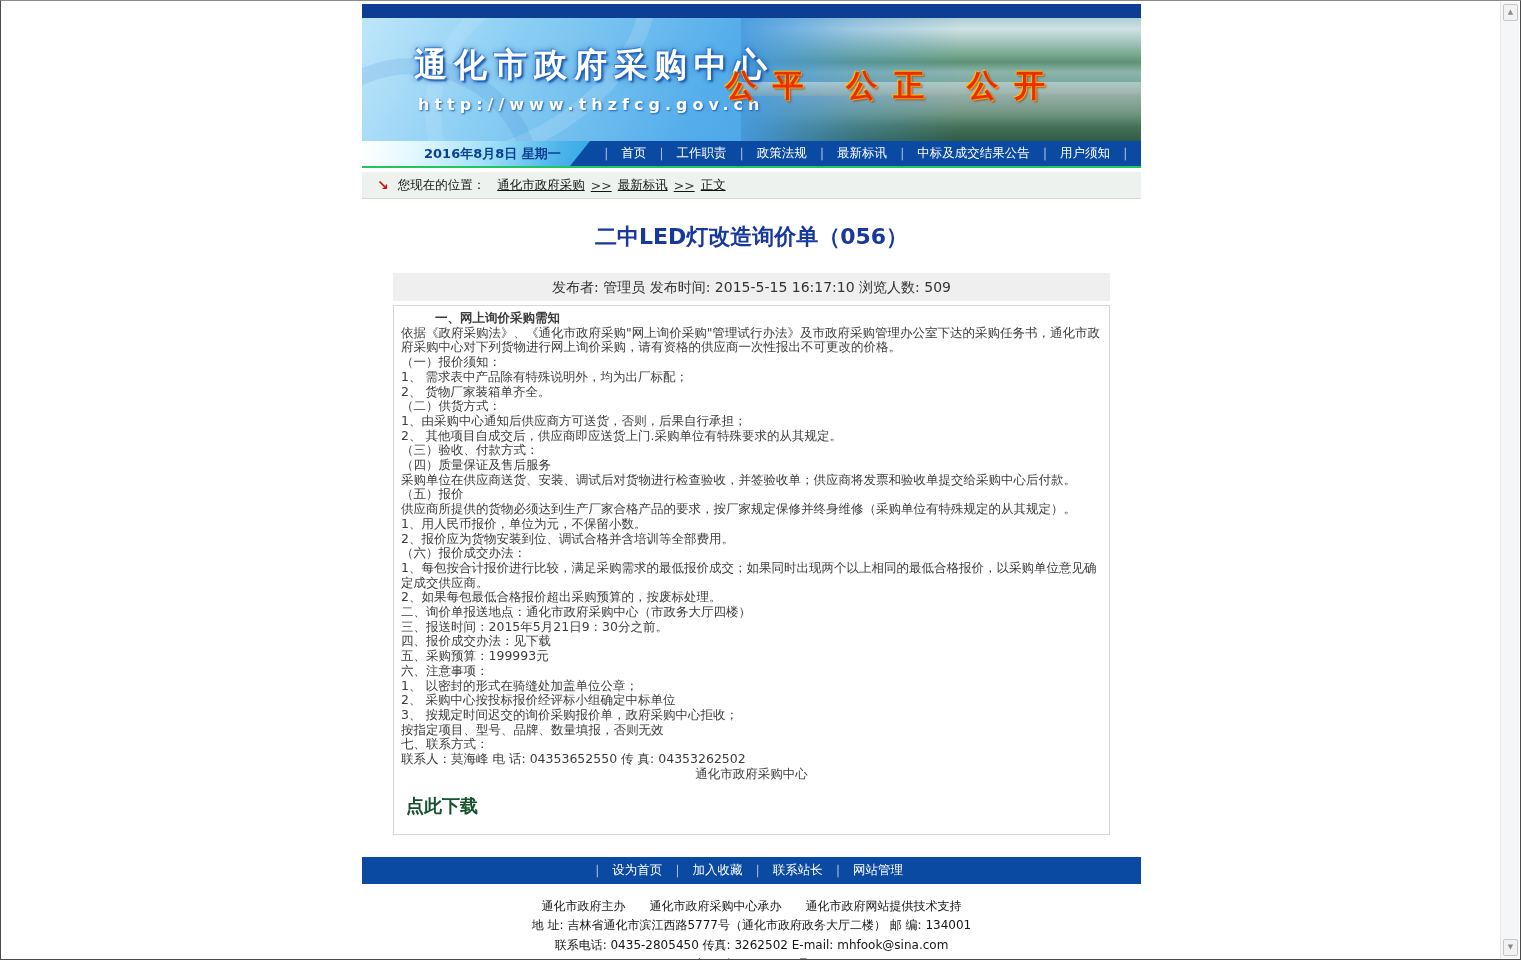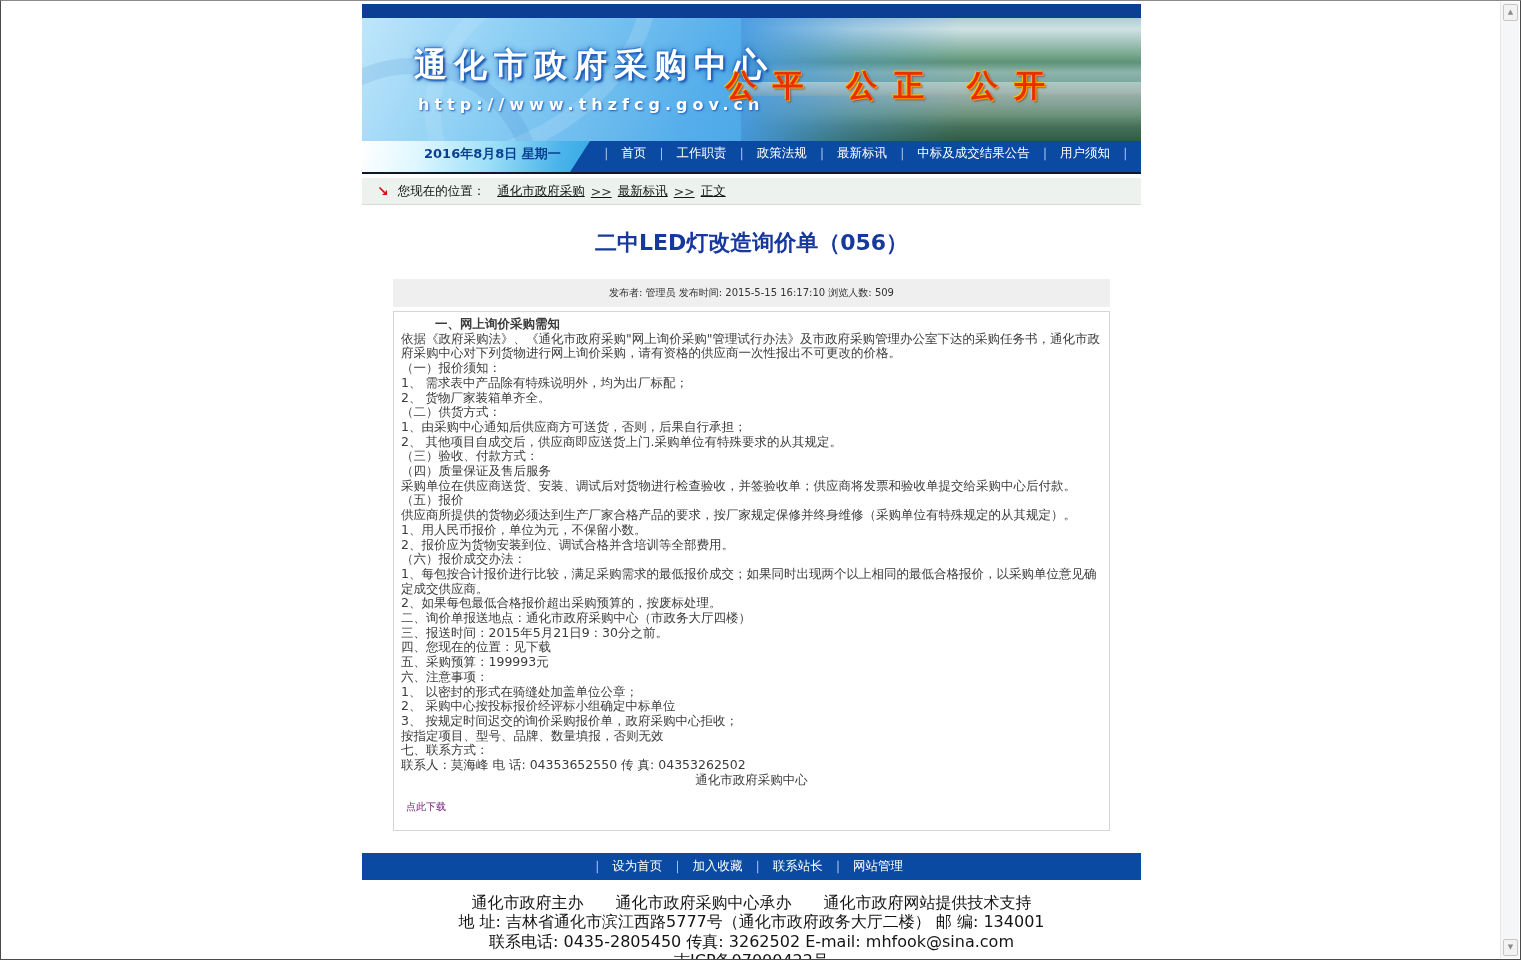--- a/index.html
+++ b/index.html
@@ -44,21 +44,21 @@
     background:linear-gradient(180deg,rgba(220,230,228,0.55),rgba(150,170,165,0.45)); }
   .site-title { position:absolute; left:52px; top:25px; font-size:33px; font-weight:bold; color:#ffffff;
     letter-spacing:7px; text-shadow:2px 2px 2px #1d5cb4, -1px -1px 1px rgba(40,110,200,.8), 0 0 6px rgba(25,90,180,.9); white-space:nowrap; }
   .site-url { position:absolute; left:56px; top:77px; font-size:16px; font-weight:bold; color:#ffffff;
     letter-spacing:5px; text-shadow:1px 1px 2px #1d5cb4; white-space:nowrap; }
   .slogan { position:absolute; right:80px; top:47px; font-size:31px; font-weight:bold; color:#e92e00;
     letter-spacing:16px; white-space:nowrap;
     text-shadow:1px 1px 0 #ff9c00, -1px -1px 0 #ffbe00, 2px 2px 2px rgba(120,40,0,.55); }
 
   
-  .navstrip { position:relative; height:33px; background:#0a4aa2; border-bottom:2px solid #0f172a; }
+  .navstrip { position:relative; height:27px; background:#0a4aa2; border-bottom:2px solid #22c55e; }
   .date-block { position:absolute; left:0; top:0; bottom:0; width:228px;
     background:linear-gradient(105deg,#ffffff 0%,#dff7ff 25%,#9fe0f8 55%,#4cb4ea 85%,#35a8e6 100%);
     clip-path:polygon(0 0,100% 0,calc(100% - 20px) 100%,0 100%); }
   .date-text { position:absolute; left:62px; top:0; line-height:26px; font-size:13px; font-weight:bold; color:#0a3f92; }
   .nav-items { position:absolute; left:228px; right:0; top:0; height:25px;
     display:flex; align-items:center; justify-content:center; color:#fff; font-size:12.5px; }
   .nav-items .navitem { padding:0 9px; cursor:pointer; white-space:nowrap; }
   .nav-items .sep { color:#cfe0f5; }
 
   
@@ -66,35 +66,35 @@
     display:flex; align-items:center; font-size:12.5px; color:#141414; }
   .crumb-arrow { color:#cc1111; font-weight:bold; font-size:14px; margin:0 9px 0 15px; }
   .crumb-label { margin-right:8px; }
   .crumb-parts { display:flex; align-items:center;text-decoration:underline; }
   .crumb-parts .navitem { padding:0 4px; cursor:pointer; }
   .crumb-parts .sep { padding:0 2px; color:#333; }
 
   
   .article-title { margin-top:23px; text-align:center; font-size:22px; font-weight:bold; color:#17389c; }
   .meta-bar { width:717px; margin:21px auto 4px; height:28px; background:#efefef;
-    text-align:center; line-height:28px; font-size:10px; color:#333; }
+    text-align:center; line-height:28px; font-size:14px; color:#333; }
   .body-box { width:717px; margin:0 auto; border:1px solid #d6d6d6; background:#fff;
     min-height:500px; padding:5px 7px 16px; }
   .body-box .para { font-size:12.5px; line-height:14.7px; color:#3c3c3c; }
   .body-box .para.heading { font-weight:bold; padding-left:34px; }
   .body-box .para.center { text-align:center; }
-  .download { margin:12px 0 0 5px; font-size:10px; font-weight:normal; color:#701a75; cursor:pointer; display:inline-block; }
+  .download { margin:12px 0 0 5px; font-size:18px; font-weight:bold; color:#14532d; cursor:pointer; display:inline-block; }
 
   
   .footer-bar { margin-top:22px; height:27px; background:#0a4aa2; display:flex; align-items:center;
     justify-content:center; color:#fff; font-size:12.5px; }
   .footer-bar .navitem { padding:0 9px; cursor:pointer; }
   .footer-bar .sep { color:#cfe0f5; }
   .footer-lines { margin-top:13px; text-align:center; }
-  .footer-lines .fline { font-size:16px; color:#141414; line-height:19.5px; }
+  .footer-lines .fline { font-size:12px; color:#141414; line-height:19.5px; }
 </style>
 </head>
 <body>
 
 <div class="window">
 
   <div class="page">
 
     <div class="topbar"></div>
 
@@ -158,21 +158,21 @@
             <div class="para">采购单位在供应商送货、安装、调试后对货物进行检查验收，并签验收单；供应商将发票和验收单提交给采购中心后付款。</div>
             <div class="para">（五）报价</div>
             <div class="para">供应商所提供的货物必须达到生产厂家合格产品的要求，按厂家规定保修并终身维修（采购单位有特殊规定的从其规定）。</div>
             <div class="para">1、用人民币报价，单位为元，不保留小数。</div>
             <div class="para">2、报价应为货物安装到位、调试合格并含培训等全部费用。</div>
             <div class="para">（六）报价成交办法：</div>
             <div class="para">1、每包按合计报价进行比较，满足采购需求的最低报价成交；如果同时出现两个以上相同的最低合格报价，以采购单位意见确定成交供应商。</div>
             <div class="para">2、如果每包最低合格报价超出采购预算的，按废标处理。</div>
             <div class="para">二、询价单报送地点：通化市政府采购中心（市政务大厅四楼）</div>
             <div class="para">三、报送时间：2015年5月21日9：30分之前。</div>
-            <div class="para">四、您现在的位置：见下载</div>
+            <div class="para">四、报价成交办法：见下载</div>
             <div class="para">五、采购预算：199993元</div>
             <div class="para">六、注意事项：</div>
             <div class="para">1、 以密封的形式在骑缝处加盖单位公章；</div>
             <div class="para">2、 采购中心按投标报价经评标小组确定中标单位</div>
             <div class="para">3、 按规定时间迟交的询价采购报价单，政府采购中心拒收；</div>
             <div class="para">按指定项目、型号、品牌、数量填报，否则无效</div>
             <div class="para">七、联系方式：</div>
             <div class="para">联系人：莫海峰 电 话: 04353652550 传 真: 04353262502</div>
             <div class="para center">通化市政府采购中心</div>
           </div>

